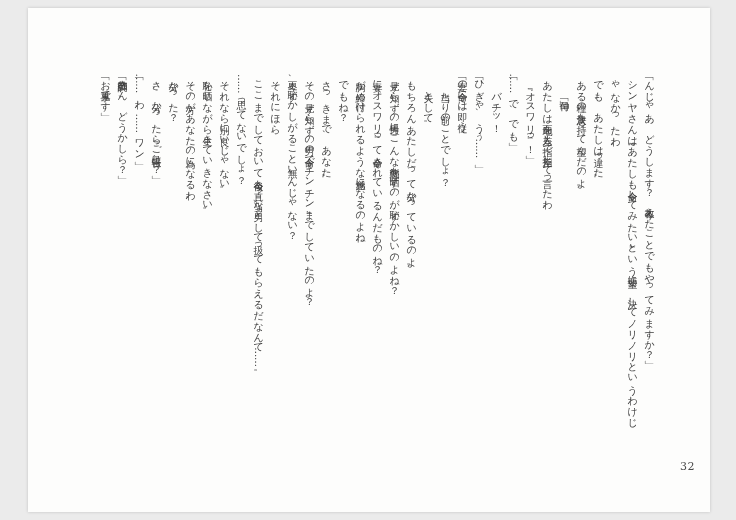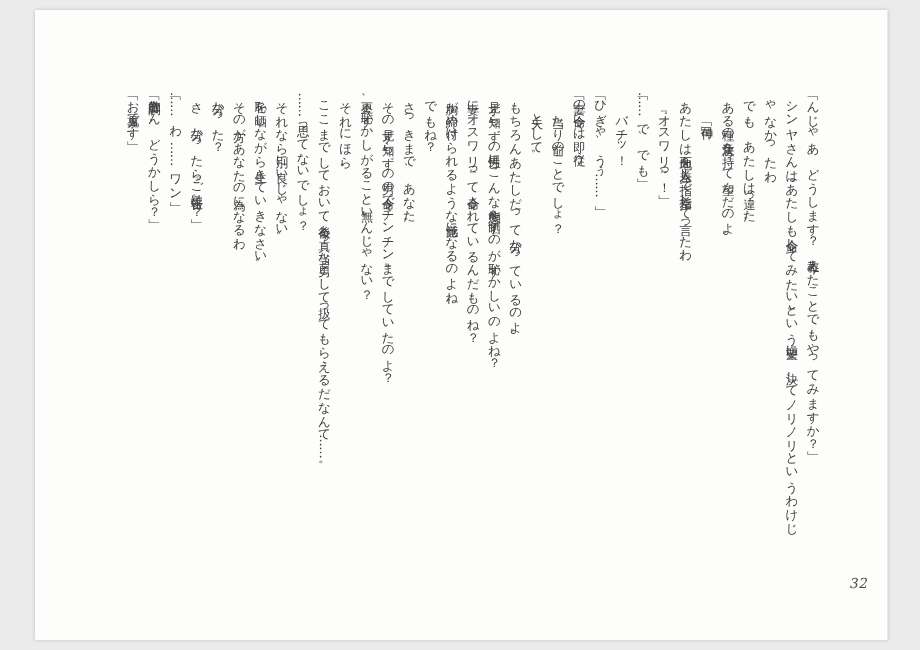--- a/index.html
+++ b/index.html
@@ -44,21 +44,20 @@
   .indent-0 { padding-top: 0; }
   .indent-1 { padding-top: 11px; }
   .indent-2 { padding-top: 21px; }
   .page-number {
     position: absolute;
     left: 652px;
     top: 452px;
     font-size: 11px;
     letter-spacing: 0.5px;
     color: #4a4a4a;
-    font-style: italic;
   }
 </style>
 </head>
 <body>
 
 <div class="viewer">
   <div class="page">
     <div class="text-block" id="text-block">
         <div class="line indent-0">「んじゃあ、どうします？　今教えたことでもやってみますか？」</div>
         <div class="line indent-0">シンヤさんは『あたしも命令してみたい』という要望に、決してノリノリというわけじ</div>

